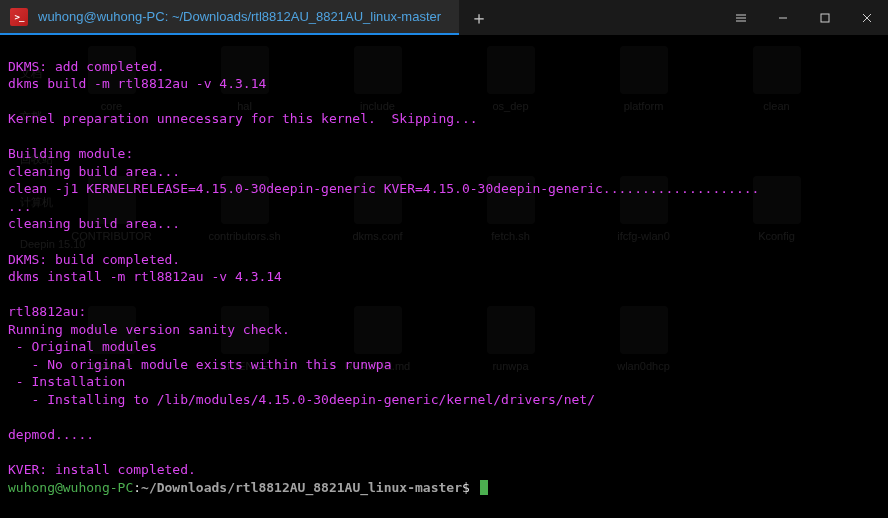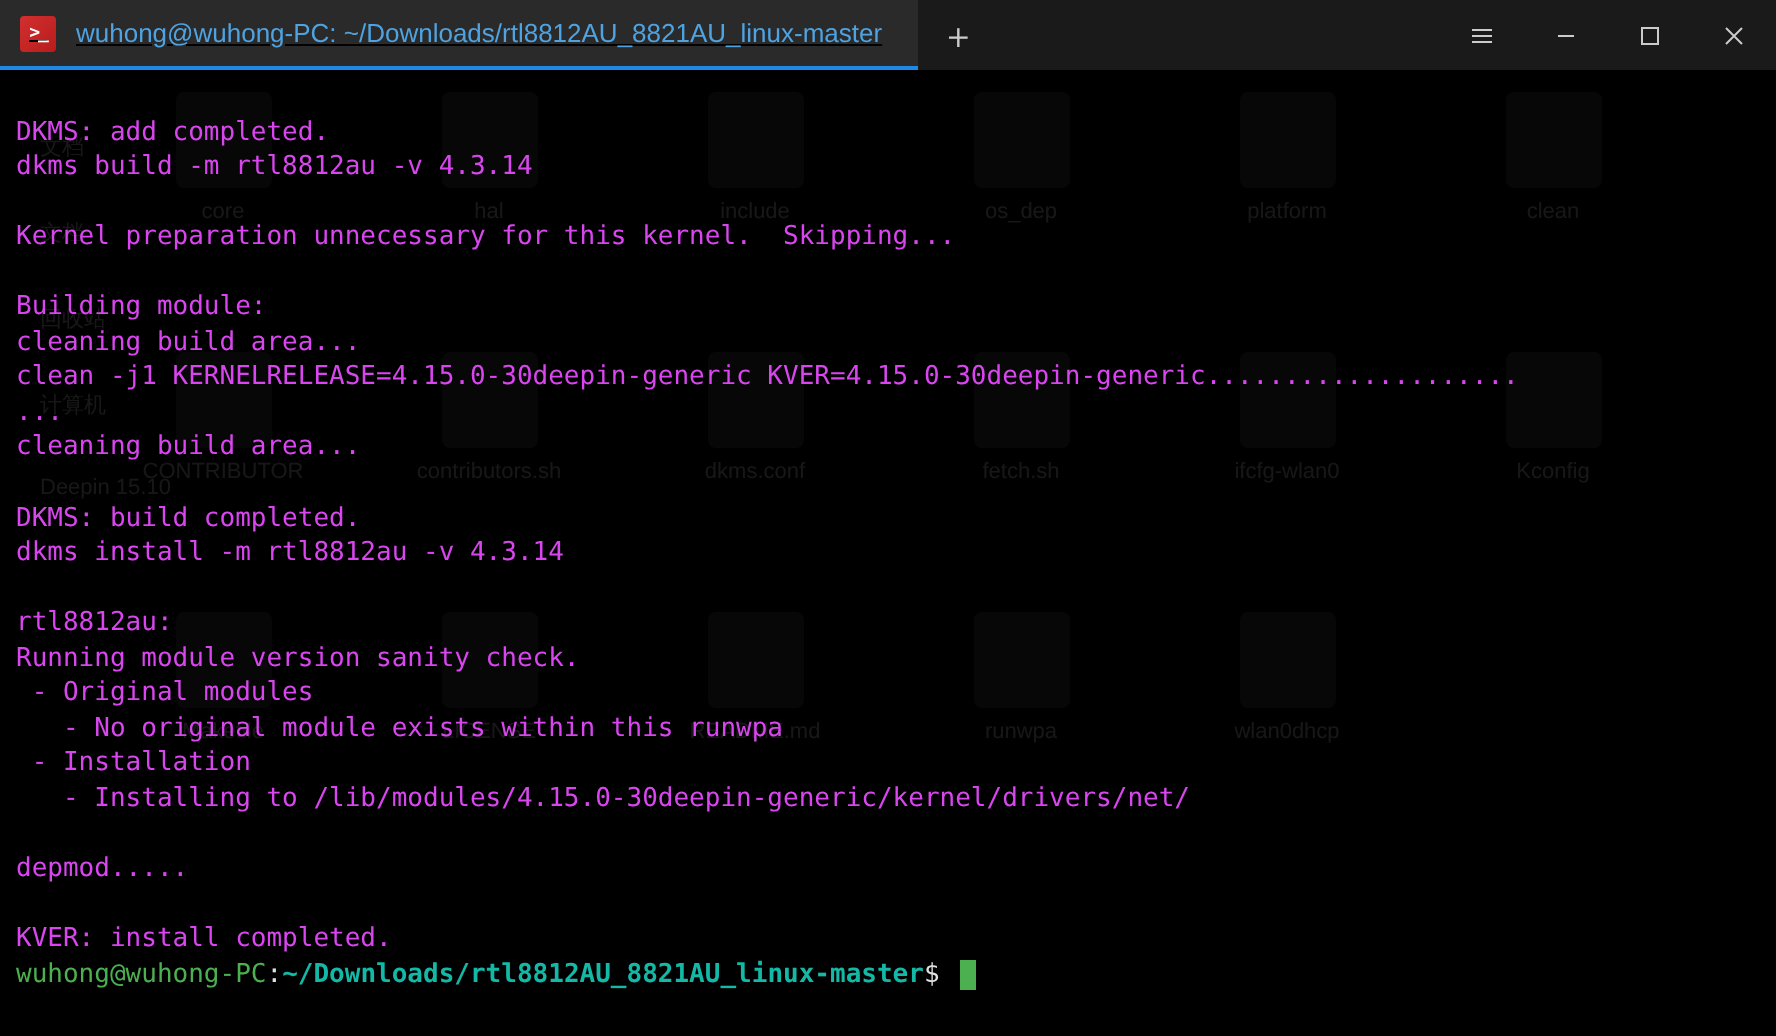--- a/index.html
+++ b/index.html
@@ -19,21 +19,20 @@
   align-items: stretch;
   border-bottom: 1px solid #000;
 }
 .tab {
   display: flex;
   align-items: center;
   background: #2a2a2a;
   padding: 0 18px 0 10px;
   border-bottom: 2px solid #1e88e5;
   gap: 10px;
-  text-decoration: underline;
 }
 .terminal-icon {
   width: 18px;
   height: 18px;
   background: linear-gradient(135deg, #d32f2f, #b71c1c);
   border-radius: 2px;
   display: flex;
   align-items: center;
   justify-content: center;
 }
@@ -78,21 +77,21 @@
   color: #4caf50;
   line-height: 1.35;
   font-size: 13px;
   white-space: pre;
   position: relative;
   z-index: 2;
 }
 .line { color: #d946ef; }
 .prompt-line { display: inline; }
 .prompt-user { color: #4caf50; font-weight: normal; }
-.prompt-path { color: #14b8a6; font-weight: bold; }
+.prompt-path { color: #a3a3a3; font-weight: bold; }
 .prompt-dollar { color: #e0e0e0; }
 .cursor {
   display: inline-block;
   width: 8px;
   height: 15px;
   background: #4caf50;
   vertical-align: text-bottom;
   margin-left: 2px;
 }
 

